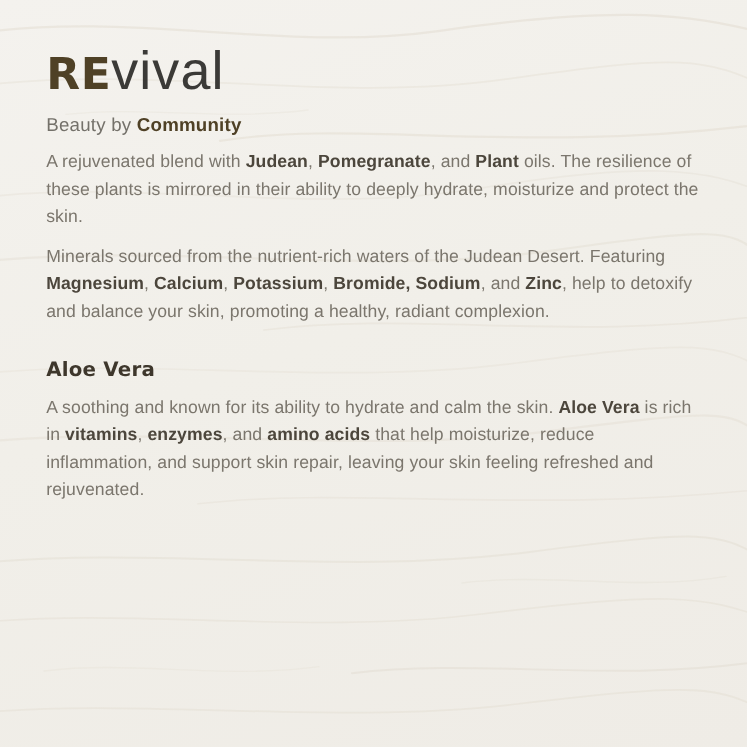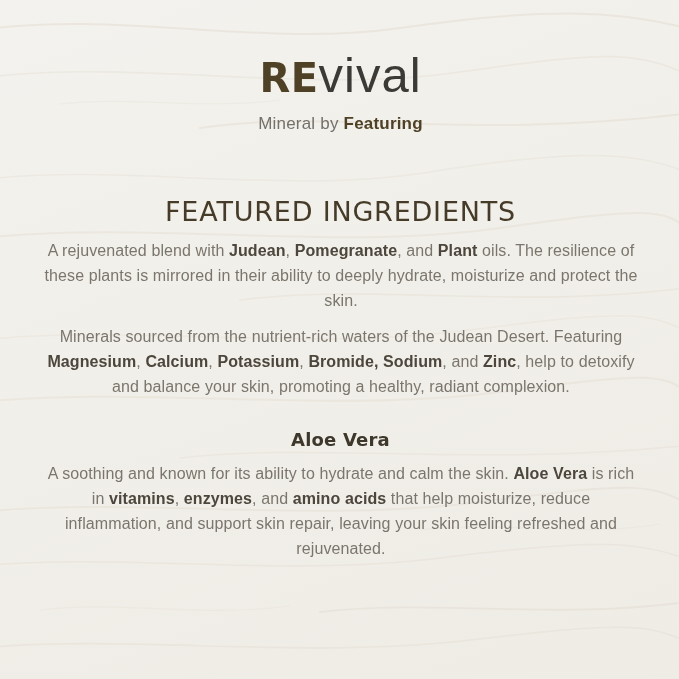--- a/index.html
+++ b/index.html
@@ -14,22 +14,21 @@
     overflow: hidden;
     background: linear-gradient(160deg, #f4f2ee 0%, #f1efe9 45%, #efece6 100%);
   }
   .texture {
     position: absolute; inset: 0;
     width: 679px; height: 679px;
     pointer-events: none;
   }
   .content {
     position: relative;
-    padding: 50px 40px 0 42px;
-    text-align: center;
+    padding: 40px 40px 0 42px;
   }
   .logo-line { line-height: 50px; white-space: nowrap; }
   .logo-re {
     font-family: "DejaVu Sans", sans-serif;
     font-weight: 700;
     font-size: 40px;
     letter-spacing: 0.5px;
     color: var(--brand-brown, #4f4126);
   }
   .logo-vival {
@@ -105,25 +104,24 @@
     </g>
   </svg>
 
   <div class="content">
 
     <header>
       <div class="logo-line">
         <span class="logo-re">RE</span><span class="logo-vival">vival</span>
       </div>
       <div class="tagline">
-        <span>Mineral by </span><span class="tagline-bold">Featuring</span>
+        <span>Beauty by </span><span class="tagline-bold">Community</span>
       </div>
     </header>
 
-    <h1 class="page-title">FEATURED INGREDIENTS</h1>
 
     <section>
       <p class="sec-body"><span>A rejuvenated blend with </span><span class="b">Judean</span><span>, </span><span class="b">Pomegranate</span><span>, and </span><span class="b">Plant</span><span> oils. The resilience of these plants is mirrored in their ability to deeply hydrate, moisturize and protect the skin.</span></p>
     </section>
 
     <section>
       <p class="sec-body"><span>Minerals sourced from the nutrient-rich waters of the Judean Desert. Featuring </span><span class="b">Magnesium</span><span>, </span><span class="b">Calcium</span><span>, </span><span class="b">Potassium</span><span>, </span><span class="b">Bromide, Sodium</span><span>, and </span><span class="b">Zinc</span><span>, help to detoxify and balance your skin, promoting a healthy, radiant complexion.</span></p>
     </section>
 
     <section>

